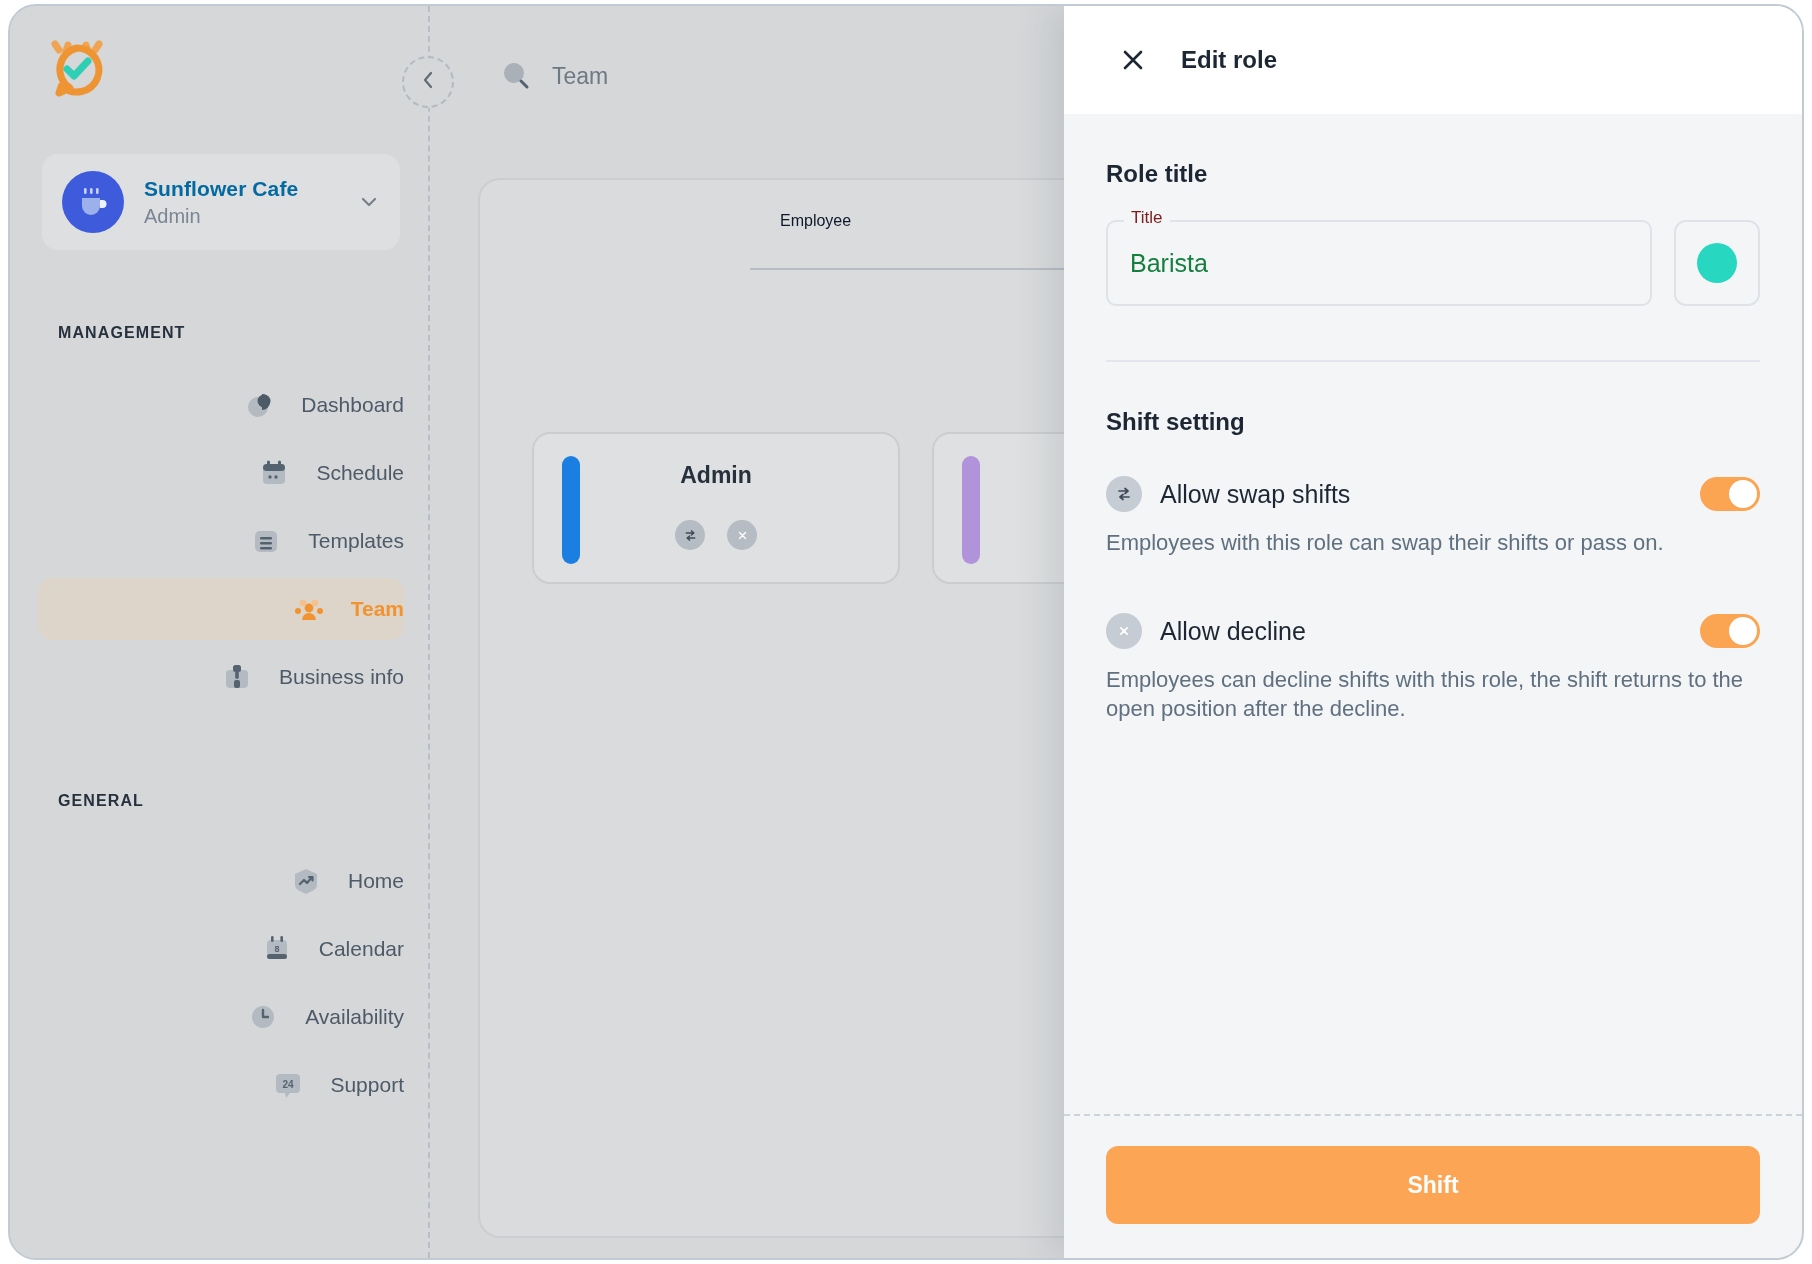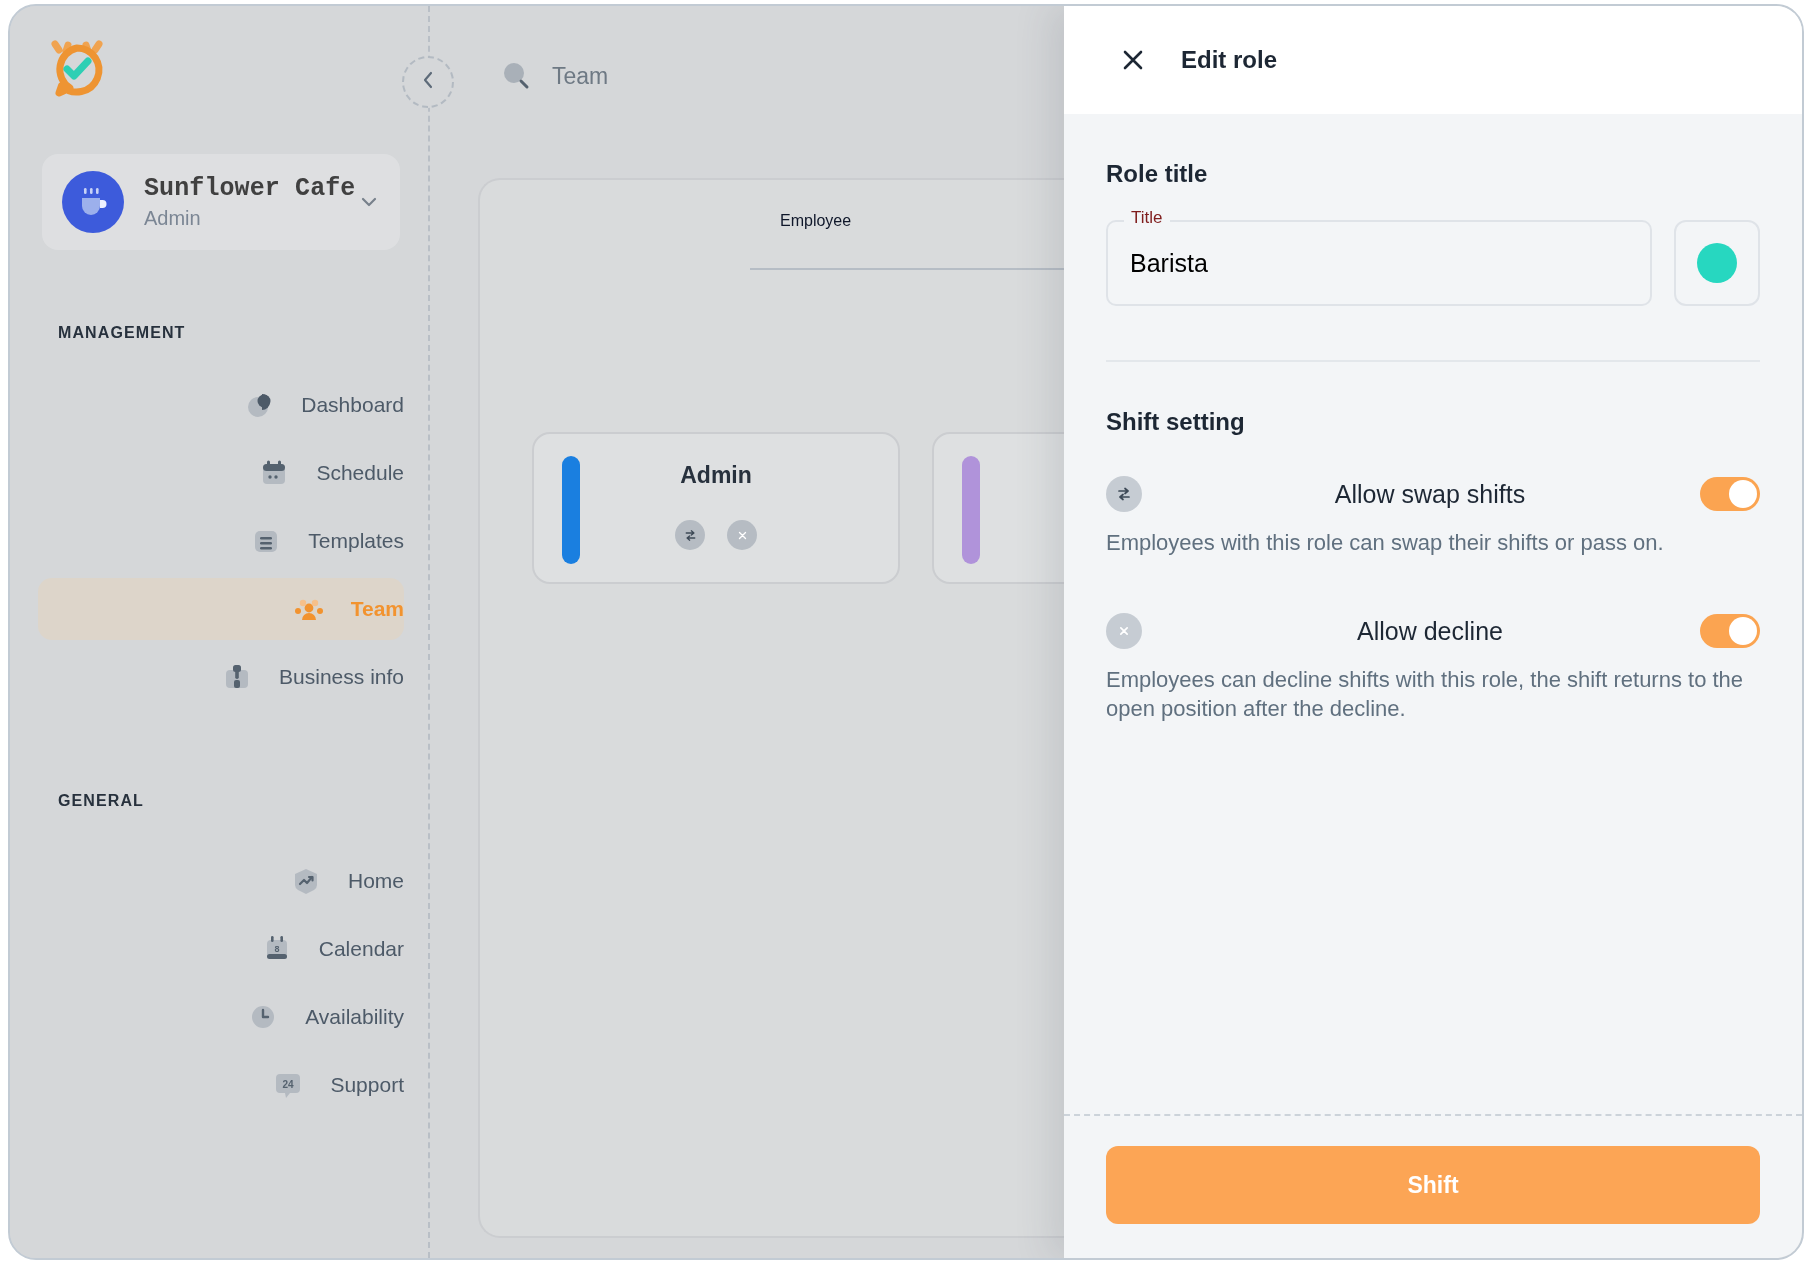--- a/index.html
+++ b/index.html
@@ -32,21 +32,21 @@
     background: rgba(255,255,255,0.22);
     border-radius: 16px;
     display: flex; align-items: center; padding: 0 20px;
   }
   .org-avatar {
     width: 62px; height: 62px; border-radius: 50%;
     background: #3d5bdb; flex: 0 0 auto;
     display: flex; align-items: center; justify-content: center;
   }
   .org-text { margin-left: 20px; flex: 1 1 auto; }
-  .org-name { font-size: 25px; font-weight: bold; color: #404040; letter-spacing: .1px; font-family: Liberation Mono, monospace; }
+  .org-name { font-size: 21px; font-weight: bold; color: #0369a1; letter-spacing: .1px; }
   .org-role { font-size: 20px; color: #7b8694; margin-top: 4px; }
   .chev { width: 22px; height: 22px; flex: 0 0 auto; opacity: .7; }
 
   .nav-section {
     position: absolute; left: 48px;
     font-size: 16px; font-weight: bold;
     color: #27313d; letter-spacing: 1.1px;
   }
   .nav-item {
     position: absolute; left: 28px;
@@ -124,38 +124,38 @@
 
   .panel-body { flex: 1 1 auto; padding: 46px 42px 0 42px; overflow: hidden; }
   .sec-head { font-size: 24px; font-weight: bold; color: #1d2734; }
 
   .title-row { display: flex; align-items: flex-start; gap: 22px; margin-top: 32px; }
   .field { position: relative; flex: 1 1 auto; }
   .field-box {
     height: 86px; border: 2px solid #dfe3e8; border-radius: 10px;
     background: #f3f5f7; display: flex; align-items: center; padding: 0 22px;
   }
-  .field-val { font-size: 25px; color: #000000; }
+  .field-val { font-size: 25px; color: #15803d; }
   .field-lbl {
     position: absolute; left: 18px; top: -12px;
     background: #f3f5f7; padding: 0 7px;
     font-size: 17px; color: #7f1d1d;
   }
   .swatch-btn {
     width: 86px; height: 86px; flex: 0 0 auto;
     border: 2px solid #dfe3e8; border-radius: 12px; background: #f3f5f7;
     display: flex; align-items: center; justify-content: center;
   }
   .swatch-dot { width: 40px; height: 40px; border-radius: 50%; }
 
   .divider { height: 2px; background: #e3e7eb; margin: 54px 0 0 0; }
   .shift-head { margin-top: 46px; }
 
   .setting { margin-top: 40px; }
-  .setting-top { display: flex; align-items: center; text-align: center; }
+  .setting-top { display: flex; align-items: center; }
   .set-ic {
     width: 36px; height: 36px; border-radius: 50%; background: #c6ccd3;
     display: flex; align-items: center; justify-content: center; flex: 0 0 auto;
   }
   .set-lbl { margin-left: 18px; font-size: 25px; color: #1d2734; flex: 1 1 auto; }
   .toggle {
     width: 60px; height: 34px; border-radius: 17px;
     background: #fba451; position: relative; flex: 0 0 auto;
   }
   .toggle .knob {

